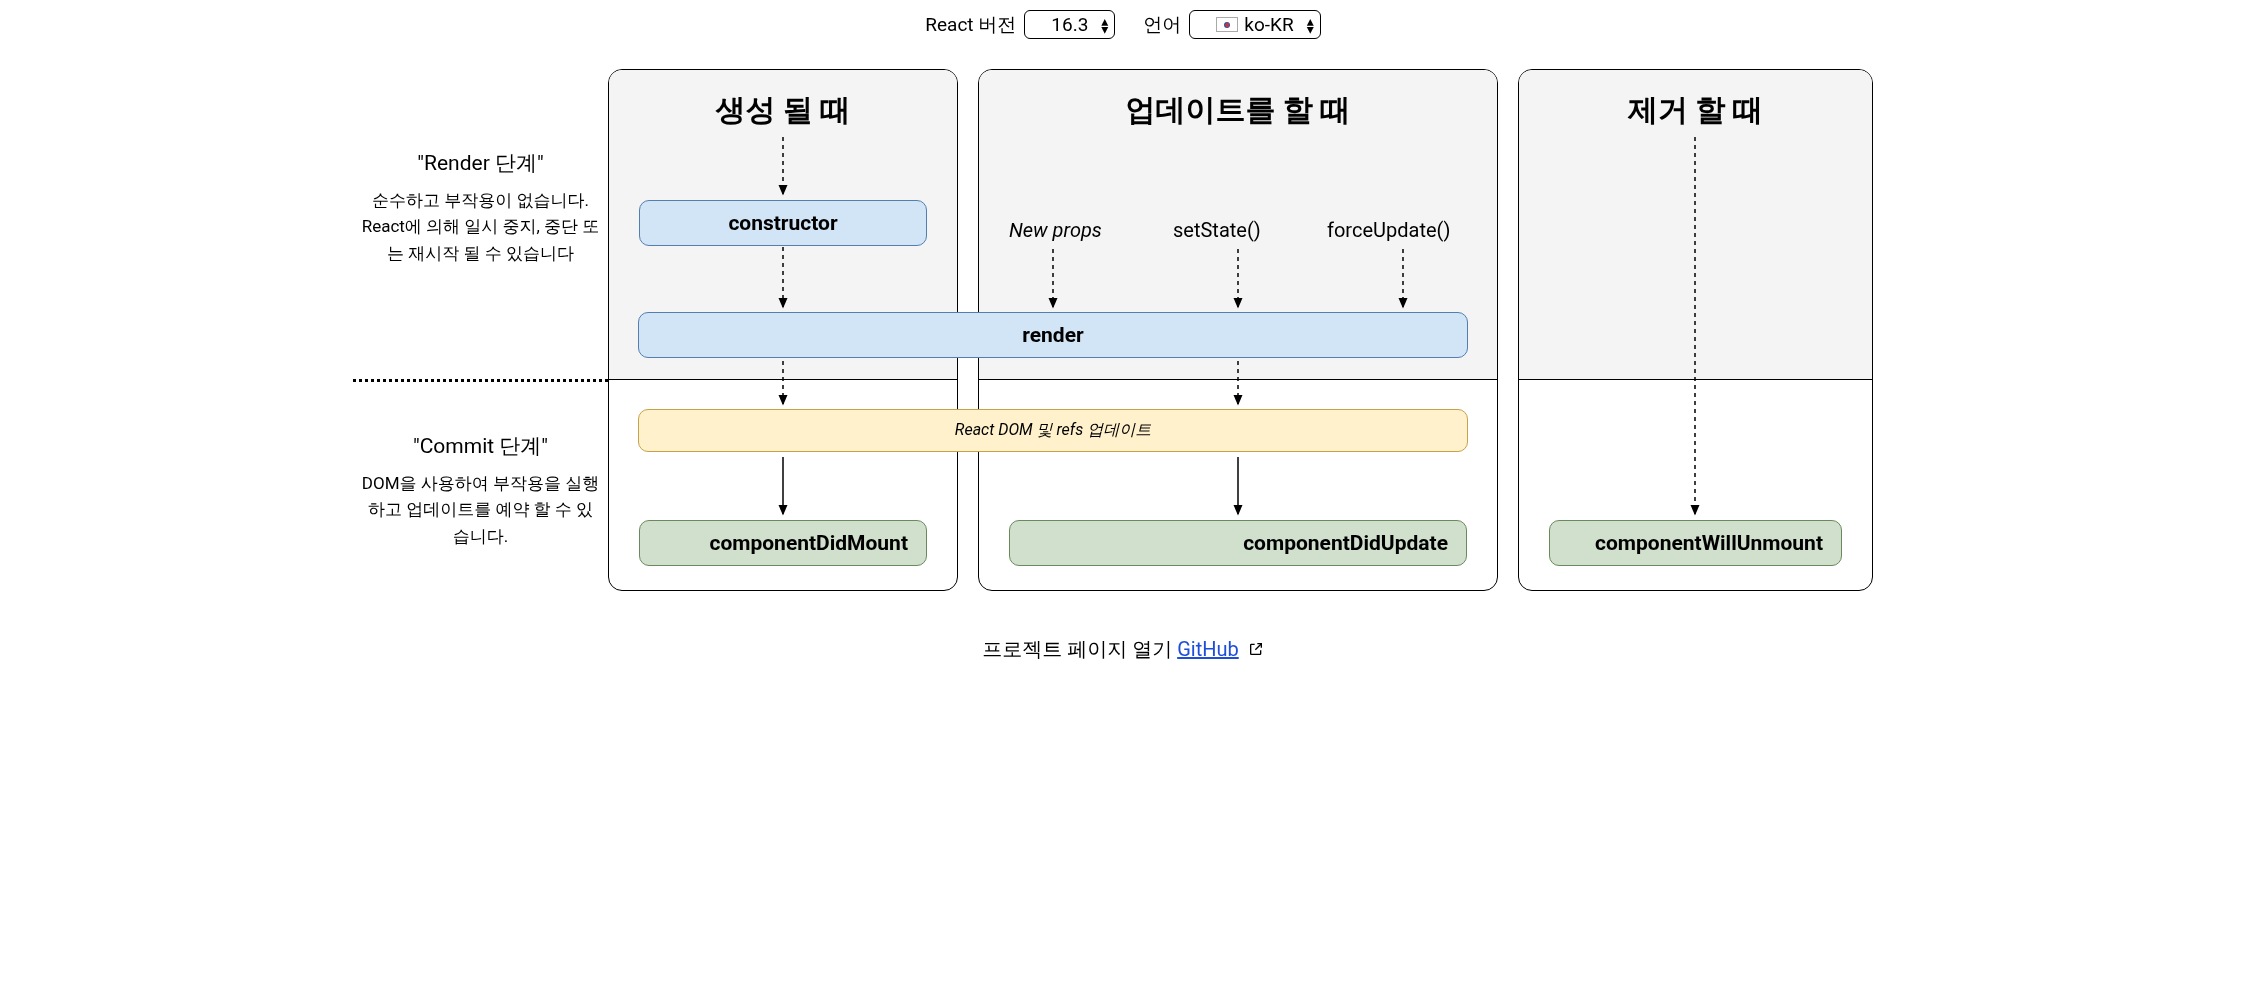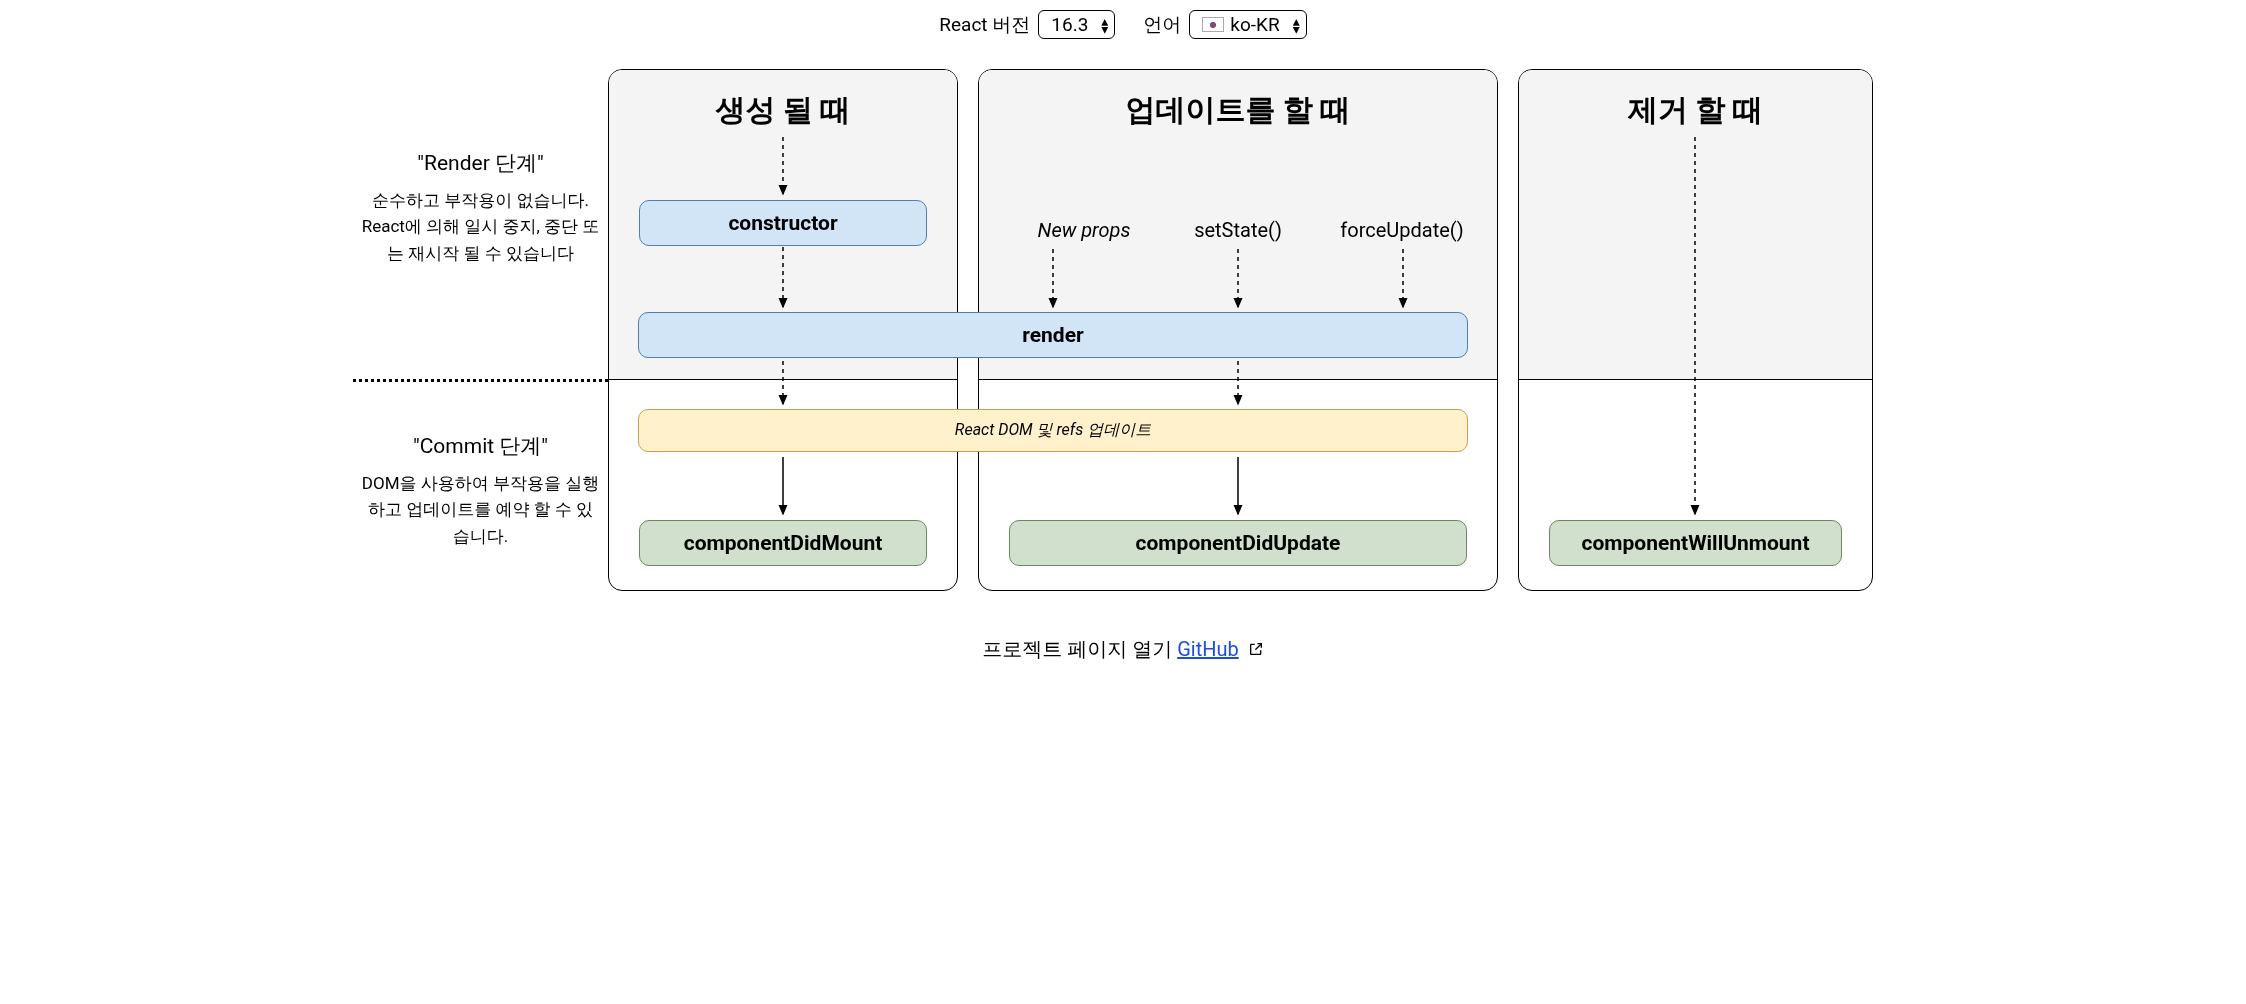--- a/index.html
+++ b/index.html
@@ -17,21 +17,21 @@
     margin-bottom: 30px;
     font-size: 19px;
   }
   .ctrl-group { display: flex; align-items: center; gap: 8px; }
   .select-wrap {
     position: relative;
     display: inline-flex;
     align-items: center;
     border: 1.5px solid #000;
     border-radius: 6px;
-    padding: 2px 26px 2px 12px;
+    padding: 2px 26px 2px 26px;
     background: #fff;
     cursor: pointer;
   }
   .select-wrap .arrows {
     position: absolute;
     right: 6px;
     top: 50%;
     transform: translateY(-50%);
     font-size: 14px;
     line-height: 8px;
@@ -96,22 +96,22 @@
 
   .node {
     border-radius: 10px;
     padding: 10px 18px;
     text-align: center;
     font-size: 21px;
     position: absolute;
   }
   .node-blue { background: #d2e5f7; border: 1.5px solid #527fb0; font-weight: 700; }
   .node-yellow { background: #fff1cc; border: 1.5px solid #c7a24a; font-style: italic; font-size: 16px; }
-  .node-green { background: #d0e0cc; border: 1.5px solid #6a8a5e; font-weight: 700; }
-  .trigger { position: absolute; font-size: 20px; text-align: center; }
+  .node-green { background: #d0e0cc; border: 1.5px solid #6a8a5e; font-weight: 700; text-align: right; }
+  .trigger { position: absolute; font-size: 20px; text-align: left; }
   .trigger.italic { font-style: italic; }
 
   
   svg.overlay { position: absolute; inset: 0; width: 100%; height: 100%; pointer-events: none; }
 
   .footer { text-align: center; margin-top: 45px; font-size: 20px; }
   .footer a { color: #1d4ed8; text-decoration: underline; }
   .ext-icon { display: inline-block; margin-left: 4px; vertical-align: -1px; }
 </style>
 </head>

